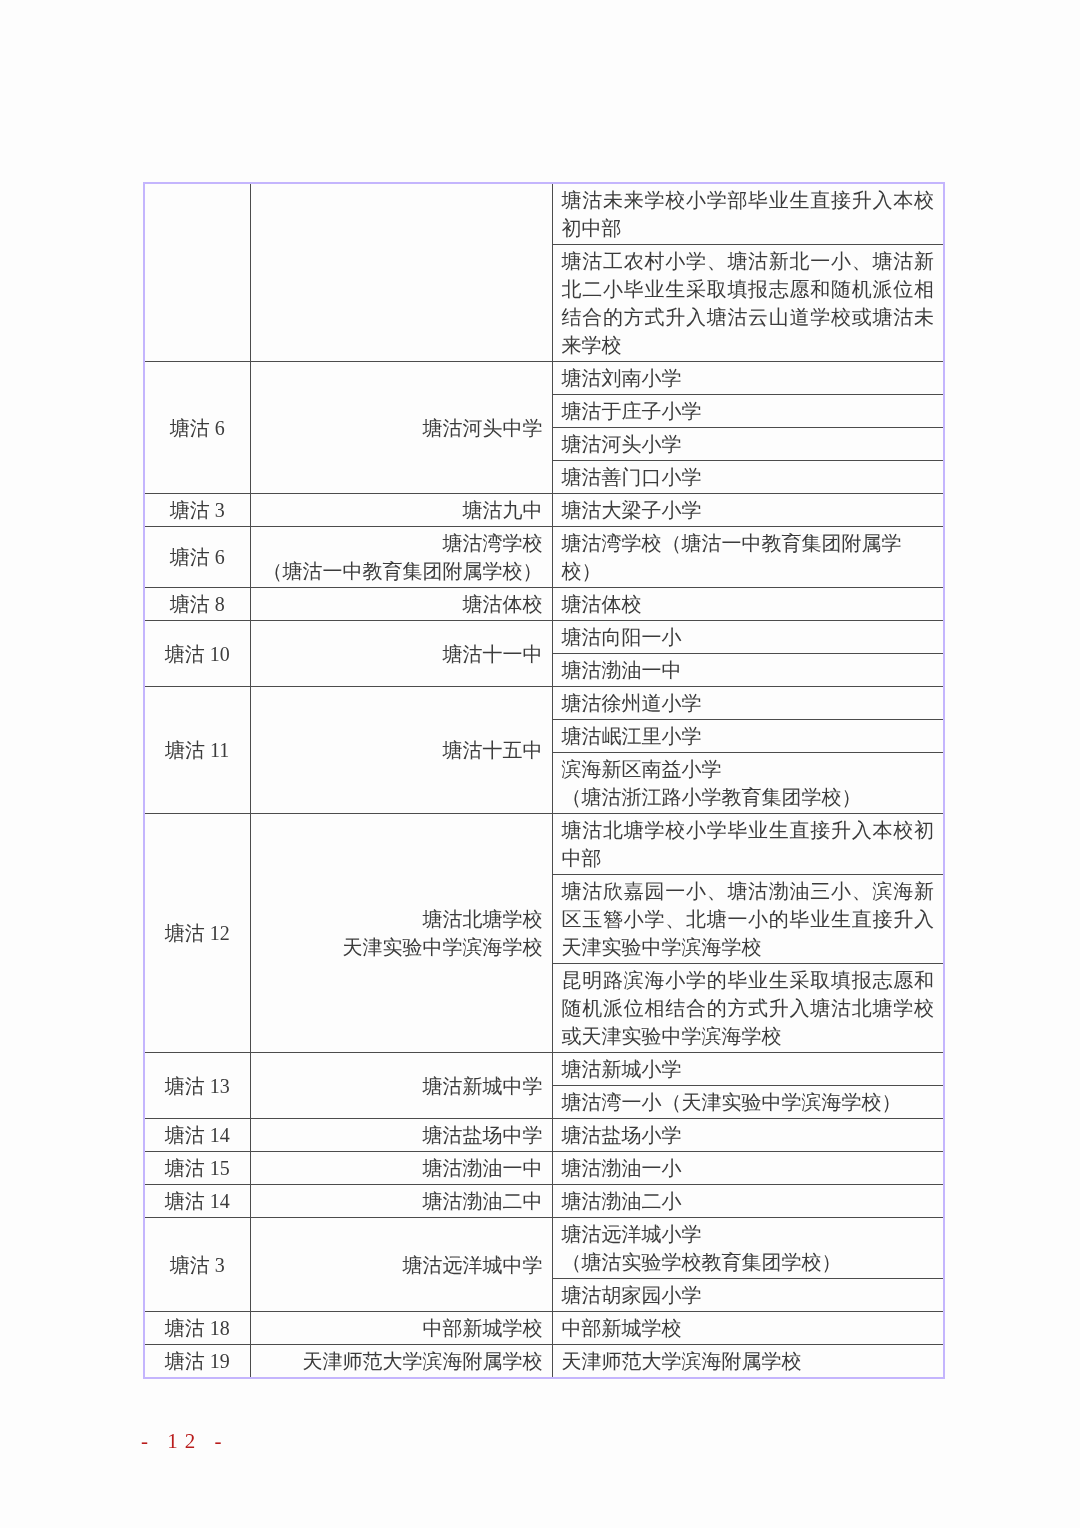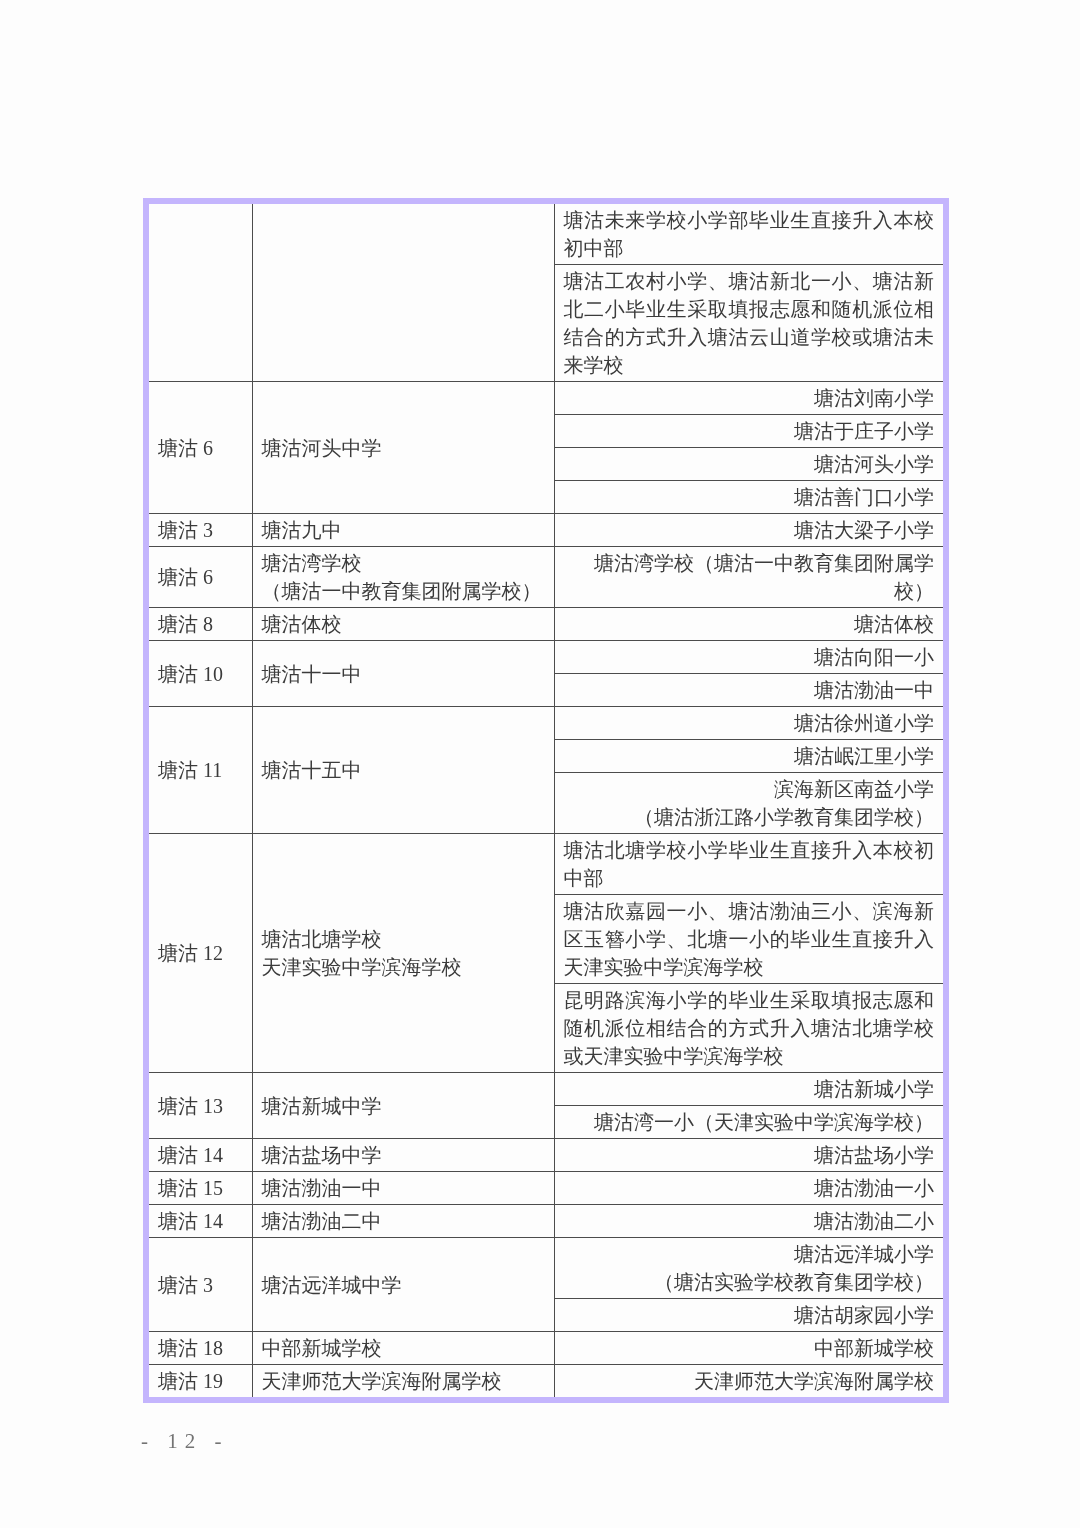--- a/index.html
+++ b/index.html
@@ -11,48 +11,48 @@
     color: #3b3b3b;
   }
   .page {
     position: relative;
     width: 1080px; height: 1528px;
     background: #fdfdfd;
     overflow: hidden;
   }
   table.school-table {
     position: absolute;
-    left: 143px; top: 198px;
+    left: 143px; top: 182px;
     width: 800px;
     border-collapse: collapse;
     table-layout: fixed;
-    border: 6px solid #c4b5fd;
+    border: 2px solid #c4b5fd;
   }
   table.school-table td {
     border: 1px solid #4c4c4c;
     font-size: 20px;
     line-height: 28px;
     padding: 2px 9px;
     vertical-align: middle;
     color: #3b3b3b;
     word-break: break-all;
   }
-  td.col-district { }
-  td.col-middle   { text-align: left; }
-  td.col-primary.align-center  { text-align: right; }
+  td.col-district { text-align: center; }
+  td.col-middle   { text-align: right; }
+  td.col-primary.align-center  { text-align: left; }
   td.col-primary.align-justify {
     text-align: justify;
     text-justify: inter-ideograph;
   }
   tr { height: 33px; }
   .footer-page-number {
     position: absolute;
     left: 141px; top: 1429px;
     font-size: 21px;
-    color: #737373;
+    color: #b91c1c;
     letter-spacing: 7px;
   }
 </style>
 </head>
 <body>
 
 <div class="page">
 
   <table class="school-table">
     <colgroup>

